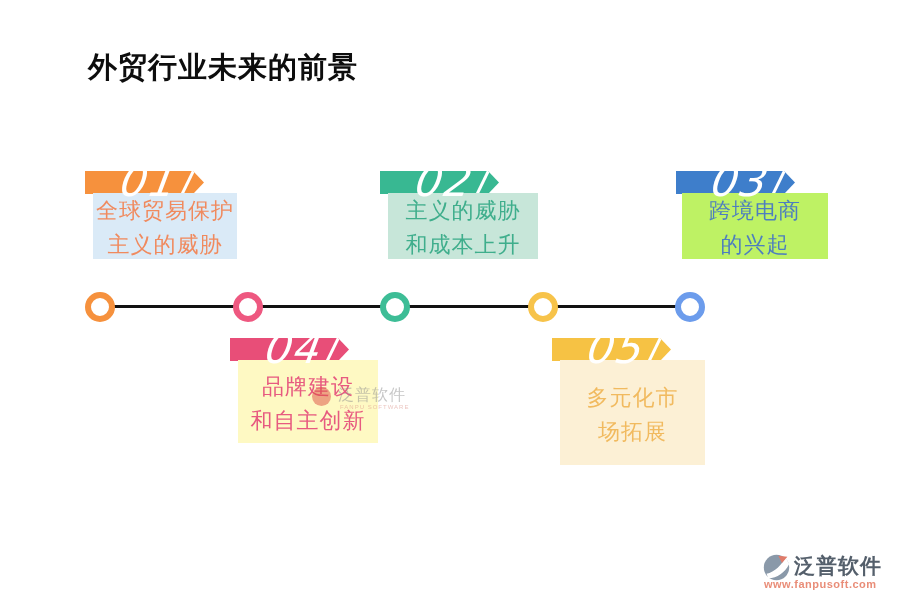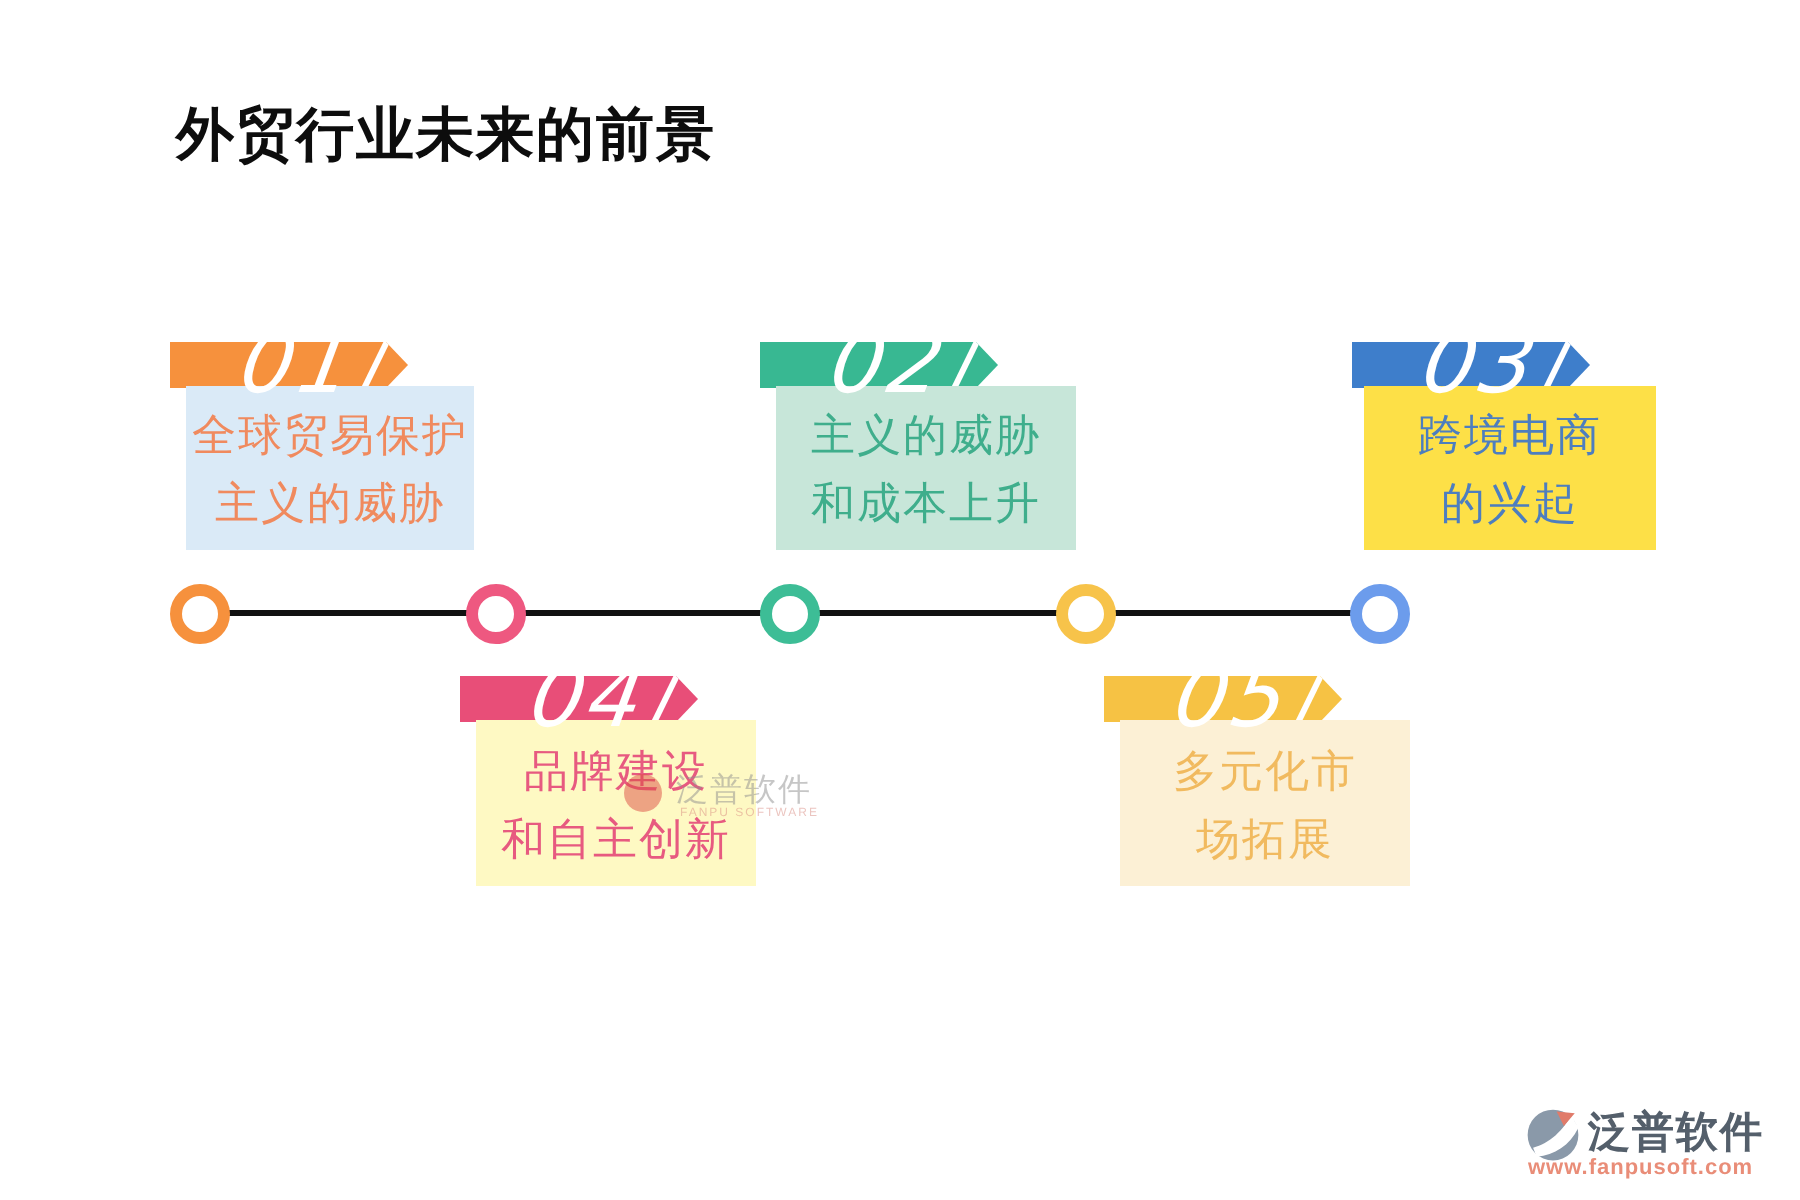--- a/index.html
+++ b/index.html
@@ -28,27 +28,27 @@
     content:''; position:absolute; right:15px; top:-4px;
     width:3px; height:32px; background:#ffffff; transform:rotate(26deg);
   }
   .num {
     position:absolute; left:36px; top:-10px; z-index:2;
     font-family:"DejaVu Sans", sans-serif; font-style:italic;
     transform:skewX(-10deg);
     font-size:42px; line-height:42px; color:#ffffff; letter-spacing:2px;
   }
   .box {
-    position:absolute; left:8px; top:22px; height:82px; width:144px;
+    position:absolute; left:8px; top:22px; height:66px; width:144px;
     display:flex; align-items:center; justify-content:center; text-align:center;
   }
   .item2 .box { width:150px; }
   .item3 .box { left:6px; width:146px; }
   .item4 .box { width:140px; height:83px; }
-  .item5 .box { width:145px; height:83px; }
+  .item5 .box { width:145px; height:105px; }
   .label {
     white-space:pre-line; font-size:22px; line-height:34px; letter-spacing:1px;
     font-family:"DejaVu Serif", "Liberation Serif", serif;
     padding-top:4px;
   }
   
   .tl-line { position:absolute; left:100px; top:305px; width:590px; height:3px; }
   .dot {
     position:absolute; top:292px; width:30px; height:30px; box-sizing:border-box;
     border:6px solid; border-radius:50%; background:#ffffff;
@@ -106,21 +106,21 @@
     <div class="num">02</div>
     <div class="box" style="background: rgb(199, 230, 217); color: rgb(63, 174, 140);">
       <div class="label">主义的威胁
 和成本上升</div>
     </div>
   </div>
 
   <div class="item item3">
     <div class="banner" style="background: rgb(62, 126, 203);"></div>
     <div class="num">03</div>
-    <div class="box" style="background: #fde047; color: rgb(77, 126, 191);">
+    <div class="box" style="background: #bef264; color: rgb(77, 126, 191);">
       <div class="label">跨境电商
 的兴起</div>
     </div>
   </div>
 
   <div class="item item4">
     <div class="banner" style="background: rgb(232, 78, 120);"></div>
     <div class="num">04</div>
     <div class="box" style="background: #fef9c3; color: rgb(231, 90, 128);">
       <div class="label">品牌建设

